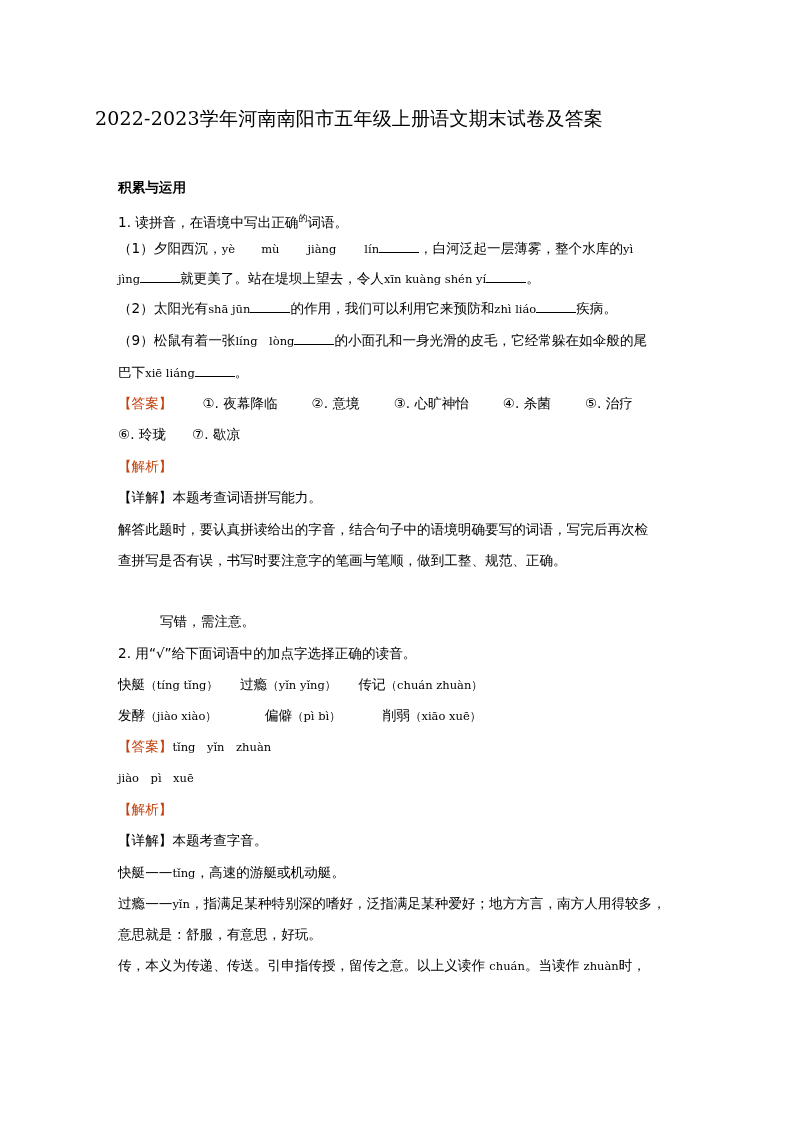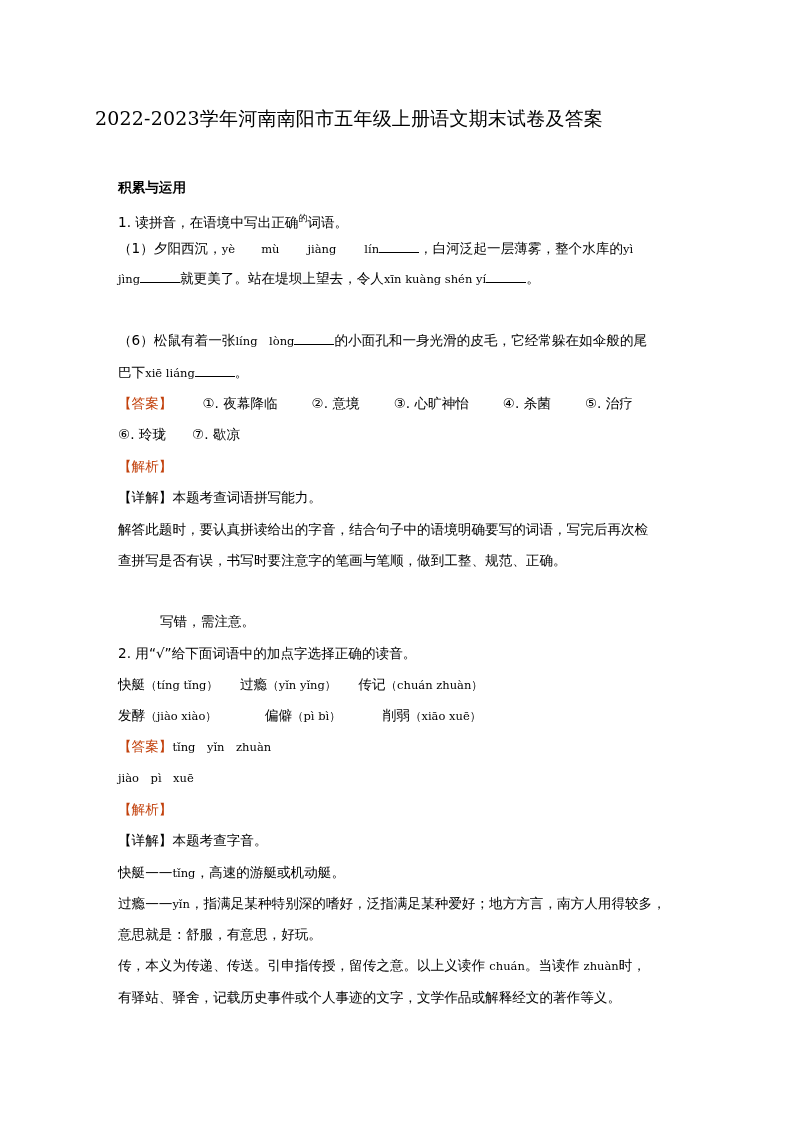--- a/index.html
+++ b/index.html
@@ -79,23 +79,26 @@
   </div>
 
   <div class="line" style="top:238px;">
     <span>（1）夕阳西沉，</span><span class="py">yè</span><span class="gap" style="width:26px"></span><span class="py">mù</span><span class="gap" style="width:28px"></span><span class="py">jiàng</span><span class="gap" style="width:28px"></span><span class="py">lín</span><span class="blank"></span><span>，白河泛起一层薄雾，整个水库的</span><span class="py">yì</span>
   </div>
 
   <div class="line" style="top:268px;">
     <span class="py">jìng</span><span class="blank"></span><span>就更美了。站在堤坝上望去，令人</span><span class="py">xīn kuàng shén yí</span><span class="blank"></span><span>。</span>
   </div>
 
+  <div class="line" style="top:298px;">
+    <span>（2）太阳光有</span><span class="py">shā jūn</span><span class="blank"></span><span>的作用，我们可以利用它来预防和</span><span class="py">zhì liáo</span><span class="blank"></span><span>疾病。</span>
+  </div>
 
   <div class="line" style="top:330px;">
-    <span>（6）松鼠有着一张</span><span class="py">líng　lòng</span><span class="blank"></span><span>的小面孔和一身光滑的皮毛，它经常躲在如伞般的尾</span>
+    <span>（9）松鼠有着一张</span><span class="py">líng　lòng</span><span class="blank"></span><span>的小面孔和一身光滑的皮毛，它经常躲在如伞般的尾</span>
   </div>
 
   <div class="line" style="top:362px;">
     <span>巴下</span><span class="py">xiē liáng</span><span class="blank"></span><span>。</span>
   </div>
 
   <div class="line" style="top:393px;">
     <span class="blue">【答案】</span><span class="gap" style="width:30px"></span><span>①. 夜幕降临</span><span class="gap" style="width:34px"></span><span>②. 意境</span><span class="gap" style="width:34px"></span><span>③. 心旷神怡</span><span class="gap" style="width:34px"></span><span>④. 杀菌</span><span class="gap" style="width:34px"></span><span>⑤. 治疗</span>
   </div>
 
@@ -136,15 +139,14 @@
   <div class="line" style="top:862px;">
     <span>快艇——</span><span class="py">tǐng</span><span>，高速的游艇或机动艇。</span>
   </div>
   <div class="line" style="top:893px;">
     <span>过瘾——</span><span class="py">yǐn</span><span>，指满足某种特别深的嗜好，泛指满足某种爱好；地方方言，南方人用得较多，</span>
   </div>
   <div class="line" style="top:924px;">意思就是：舒服，有意思，好玩。</div>
   <div class="line" style="top:955px;">
     <span>传，本义为传递、传送。引申指传授，留传之意。以上义读作 </span><span class="py">chuán</span><span>。当读作 </span><span class="py">zhuàn</span><span>时，</span>
   </div>
-  <div class="line" style="top:987px;">有驿站、驿舍，记载历史事件或个人事迹的文字，文学作品或解释经文的著作等义。</div>
 
 </div>
 
 </body></html>

